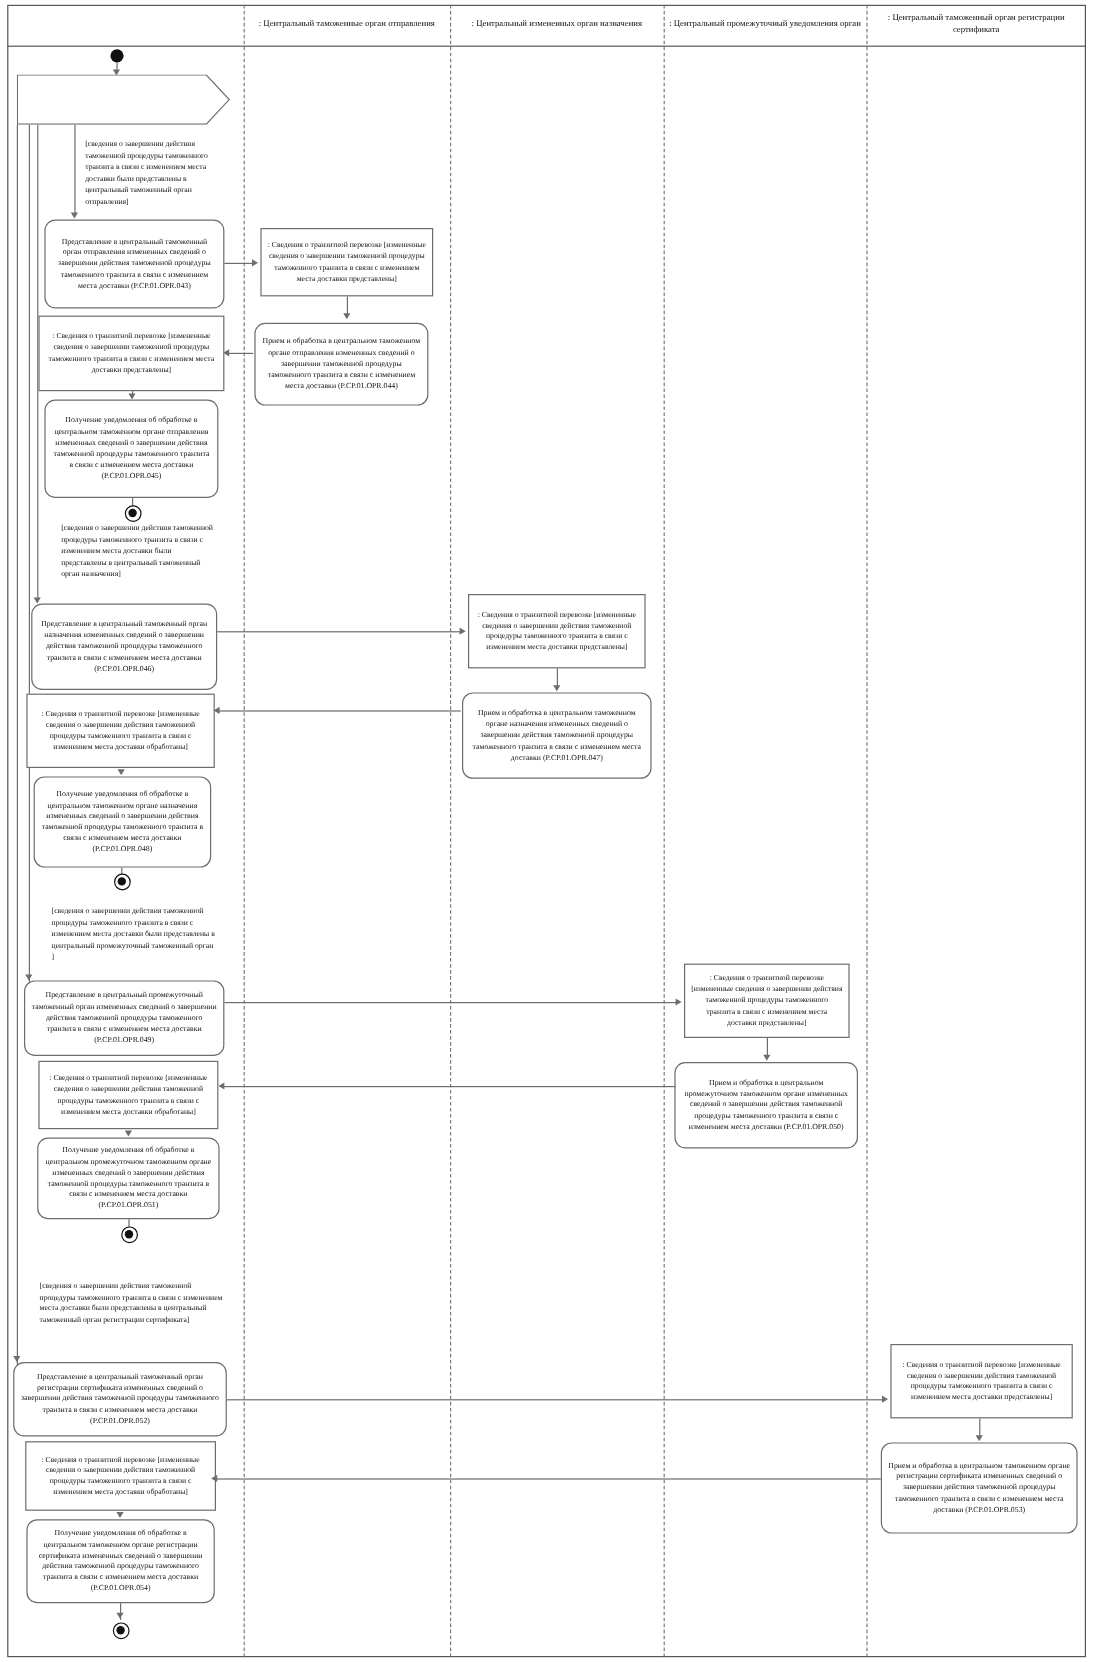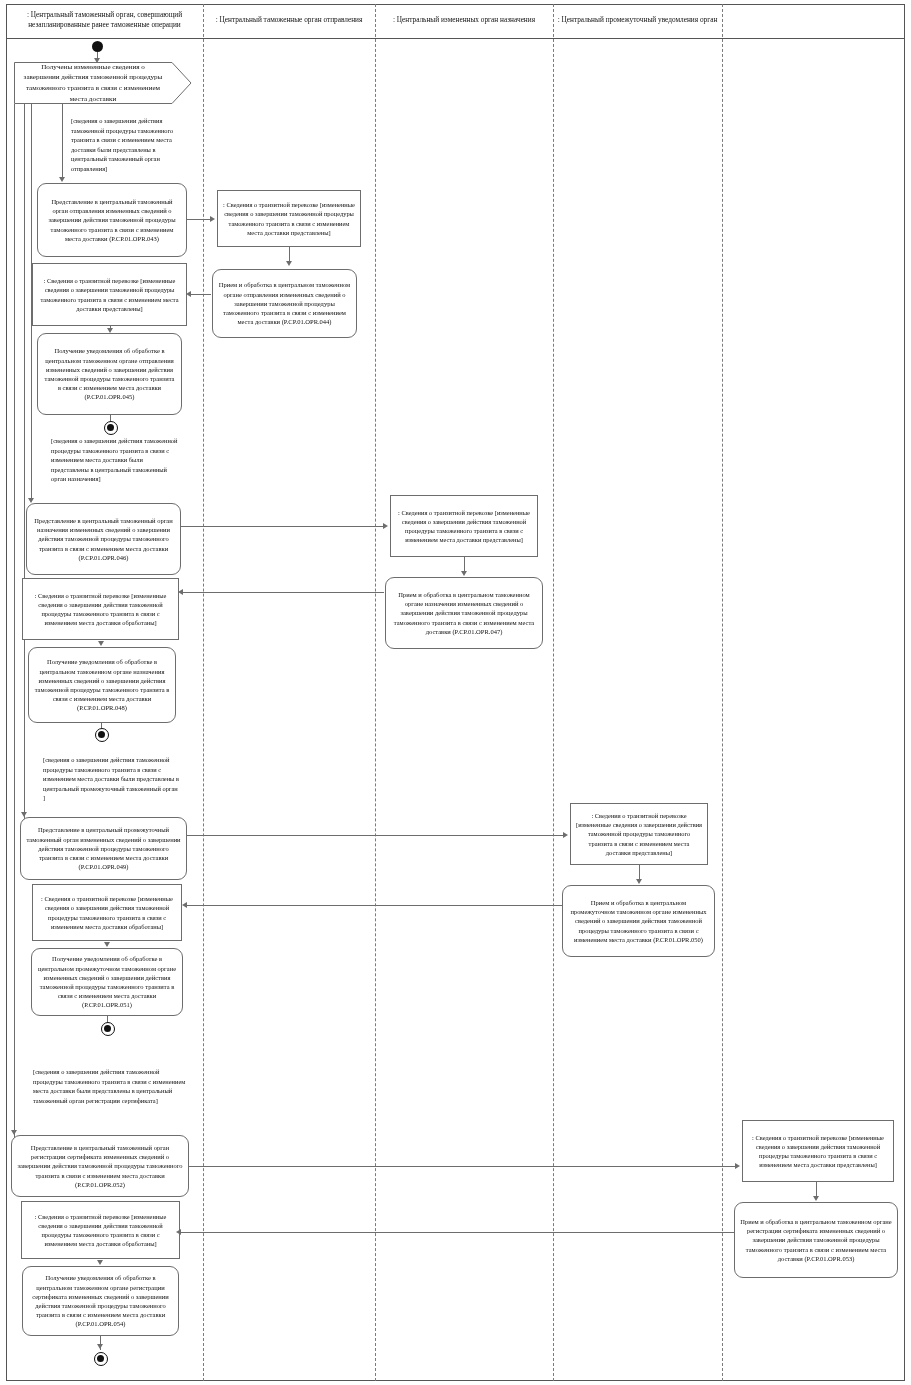--- a/index.html
+++ b/index.html
@@ -42,33 +42,32 @@
 <div id="canvas">
 
   <div class="lane-frame"></div>
   <div class="lane-hdr-rule" style="top:38px;"></div>
 
   <div class="lane-div" style="left:203px;"></div>
   <div class="lane-div" style="left:375px;"></div>
   <div class="lane-div" style="left:553px;"></div>
   <div class="lane-div" style="left:722px;"></div>
 
-  <div class="lane-hdr" style="left:6px;width:197px;">: Центральный таможенный орган, совершающий незапланированные ранее таможенные операции</div>
   <div class="lane-hdr" style="left:203px;width:172px;">: Центральный таможенные орган отправления</div>
   <div class="lane-hdr" style="left:375px;width:178px;">: Центральный измененных орган назначения</div>
   <div class="lane-hdr" style="left:553px;width:169px;">: Центральный промежуточный уведомления орган</div>
+  <div class="lane-hdr" style="left:722px;width:183px;">: Центральный таможенный орган регистрации сертификата</div>
 
   <div class="init" style="left:92px;top:41px;"></div>
   <div class="v" style="left:97px;top:52px;height:9px;"></div>
   <div class="arw arw-d" style="left:94px;top:58px;"></div>
 
   <svg class="accept-shape" style="left:14px;top:62px;" width="178" height="42">
     <polygon points="0.5,0.5 158,0.5 177,21 158,41.5 0.5,41.5" fill="#ffffff" stroke="#6d6d6d" stroke-width="1"></polygon>
   </svg>
-  <div class="node accept" style="left:18px;top:62px;width:150px;height:42px;">Получены измененные сведения о завершении действия таможенной процедуры таможенного транзита в связи с изменением места доставки</div>
 
   <div class="v" style="left:14px;top:104px;height:1044px;"></div>
   <div class="v" style="left:24px;top:104px;height:728px;"></div>
   <div class="v" style="left:31px;top:104px;height:396px;"></div>
   <div class="v" style="left:62px;top:104px;height:75px;"></div>
 
   <div class="node guard" style="left:66px;top:113px;width:124px;height:62px;">[сведения о завершении действия таможенной процедуры таможенного транзита в связи с изменением места доставки были представлены в центральный таможенный орган отправления]</div>
   <div class="arw arw-d" style="left:59px;top:177px;"></div>
 
   <div class="node act" style="left:37px;top:183px;width:150px;height:74px;">Представление в центральный таможенный орган отправления измененных сведений о завершении действия таможенной процедуры таможенного транзита в связи с изменением места доставки (P.CP.01.OPR.043)</div>

